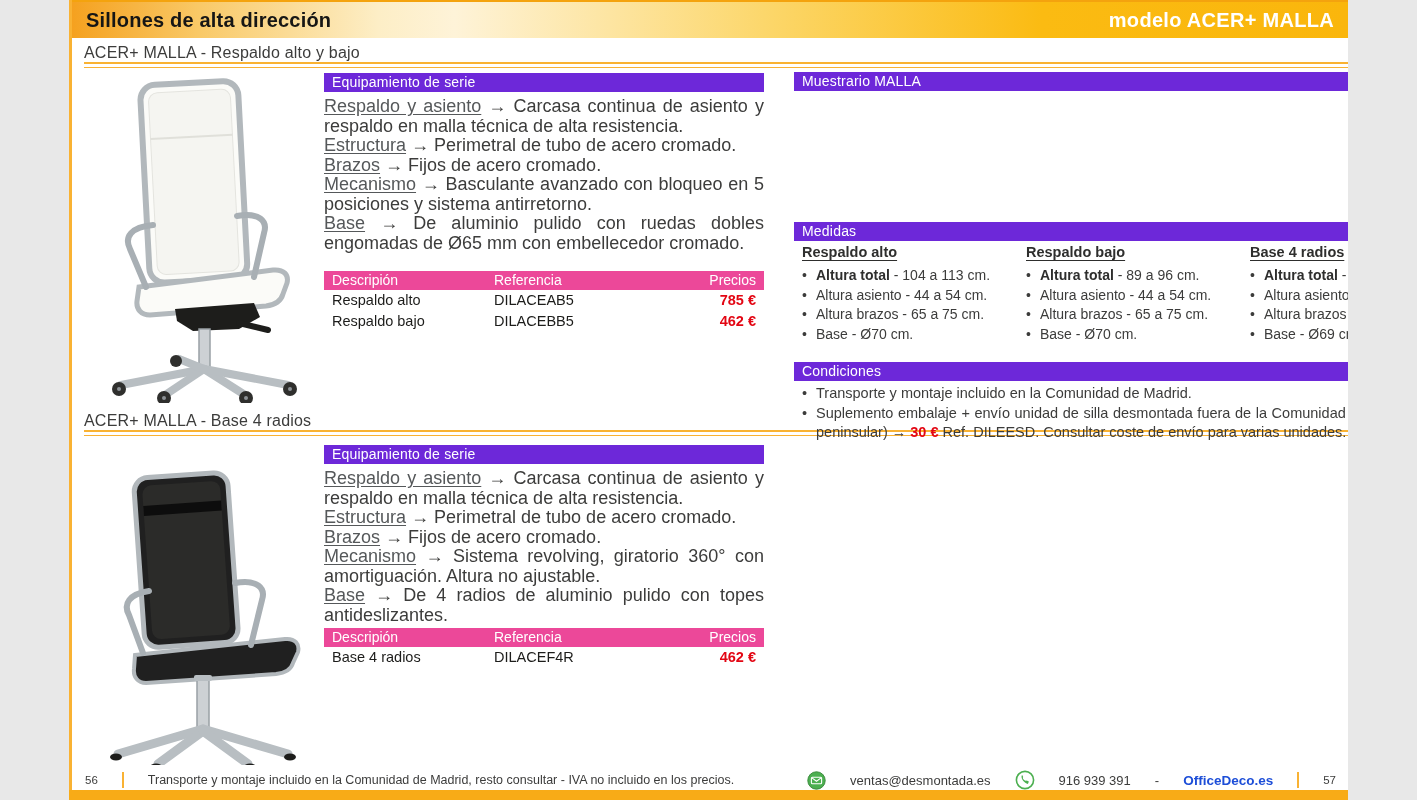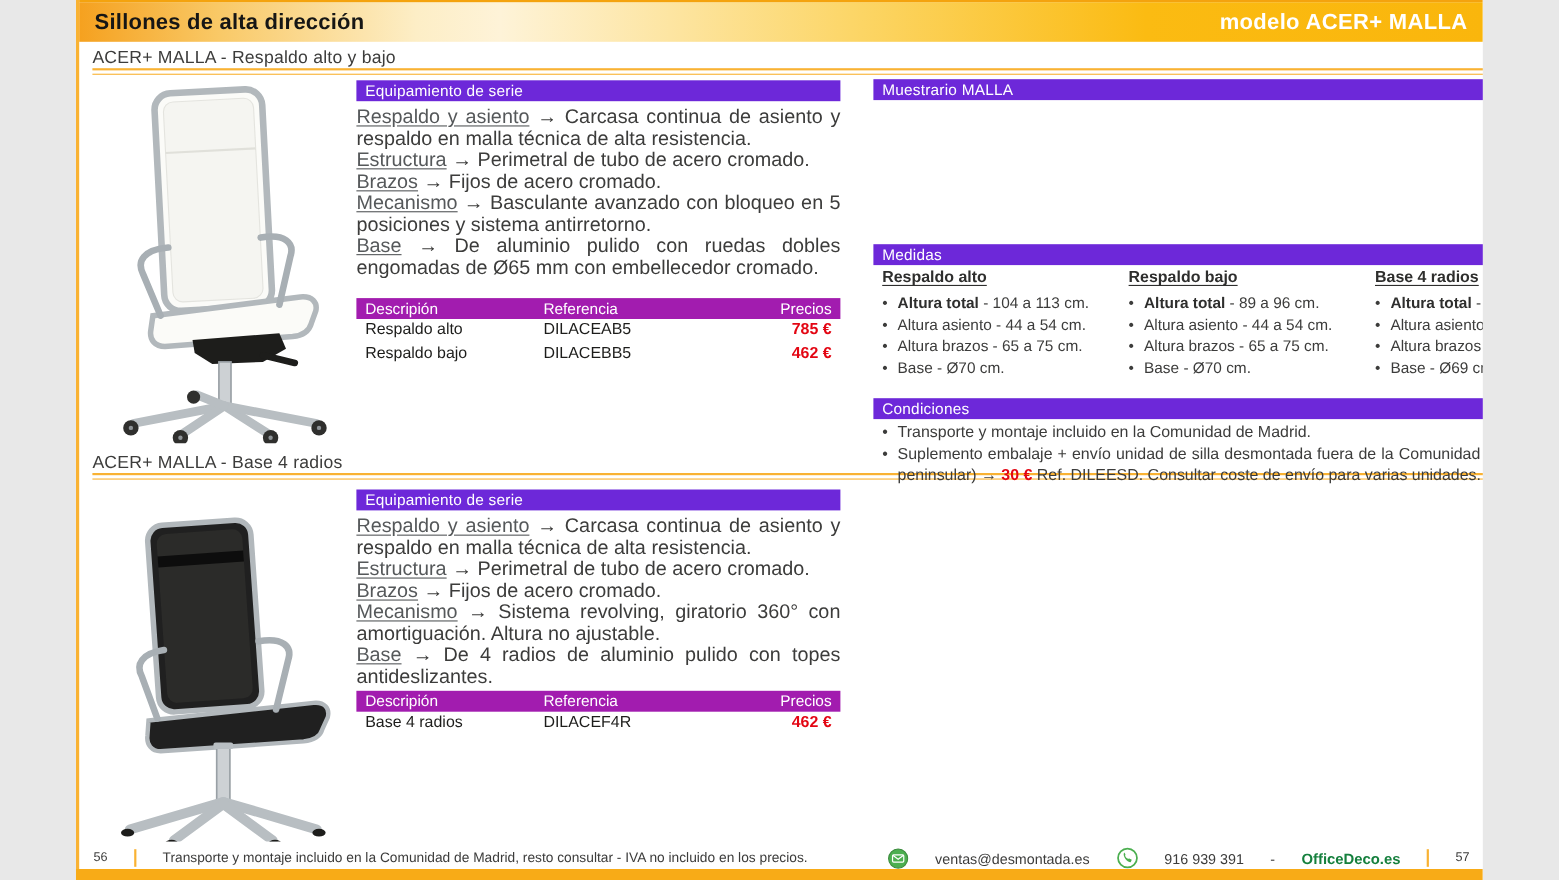--- a/index.html
+++ b/index.html
@@ -36,21 +36,21 @@
   .bar-right { position:absolute; left:725px; width:680px; }
 
   
   .specs { position:absolute; left:255px; width:440px; font-size:18px; line-height:19.5px; }
   .spec-line { text-align:justify; color:#3c3c3b; }
   .spec-label { color:#55585a; text-decoration:underline; text-underline-offset:2px; }
   .spec-arrow { color:#3c3c3b; }
 
   
   .ptable { position:absolute; left:255px; width:440px; font-size:14.5px; }
-  .ptable .hrow { display:flex; background:#a21caf; color:#fff; height:19px; line-height:19px; font-size:14px; }
+  .ptable .hrow { display:flex; background:#ec4899; color:#fff; height:19px; line-height:19px; font-size:14px; }
   .ptable .row  { display:flex; height:21px; line-height:21px; color:#1d1d1b; }
   .cell-desc  { flex:0 0 170px; padding-left:8px; }
   .cell-ref   { flex:1 1 auto; }
   .cell-price { flex:0 0 86px; text-align:right; padding-right:8px; }
   .row .cell-price { color:#e30613; font-weight:bold; }
 
   
   .swatches { position:absolute; left:727px; top:96px; display:flex; gap:21px; }
   .swatch-block { width:64px; text-align:center; }
   .swatch { width:64px; height:64px; }
@@ -86,21 +86,21 @@
   
   .footer { position:absolute; left:0; right:0; top:770px; height:20px;
     display:flex; align-items:center; justify-content:space-between; }
   .f-left, .f-right { display:flex; align-items:center; gap:24px; }
   .f-left { padding-left:16px; }
   .f-right { padding-right:12px; }
   .pagenum { font-size:11.5px; color:#3c3c3b; }
   .vbar { width:2px; height:16px; background:#f9b233; }
   .f-note { font-size:12.5px; color:#3c3c3b; }
   .f-contact { font-size:13px; color:#3c3c3b; display:flex; align-items:center; gap:6px; }
-  .brand { color:#15803d; font-weight:bold; font-size:13.5px; }
+  .brand { color:#1d4ed8; font-weight:bold; font-size:13.5px; }
   .bottombar { position:absolute; left:0; right:0; top:790px; height:10px; background:#f8ab17; }
 </style>
 </head>
 <body>
 
 <div class="page">
   <div class="left-edge"></div>
 
   <div class="topbar">
     <div class="title">Sillones de alta dirección</div>

